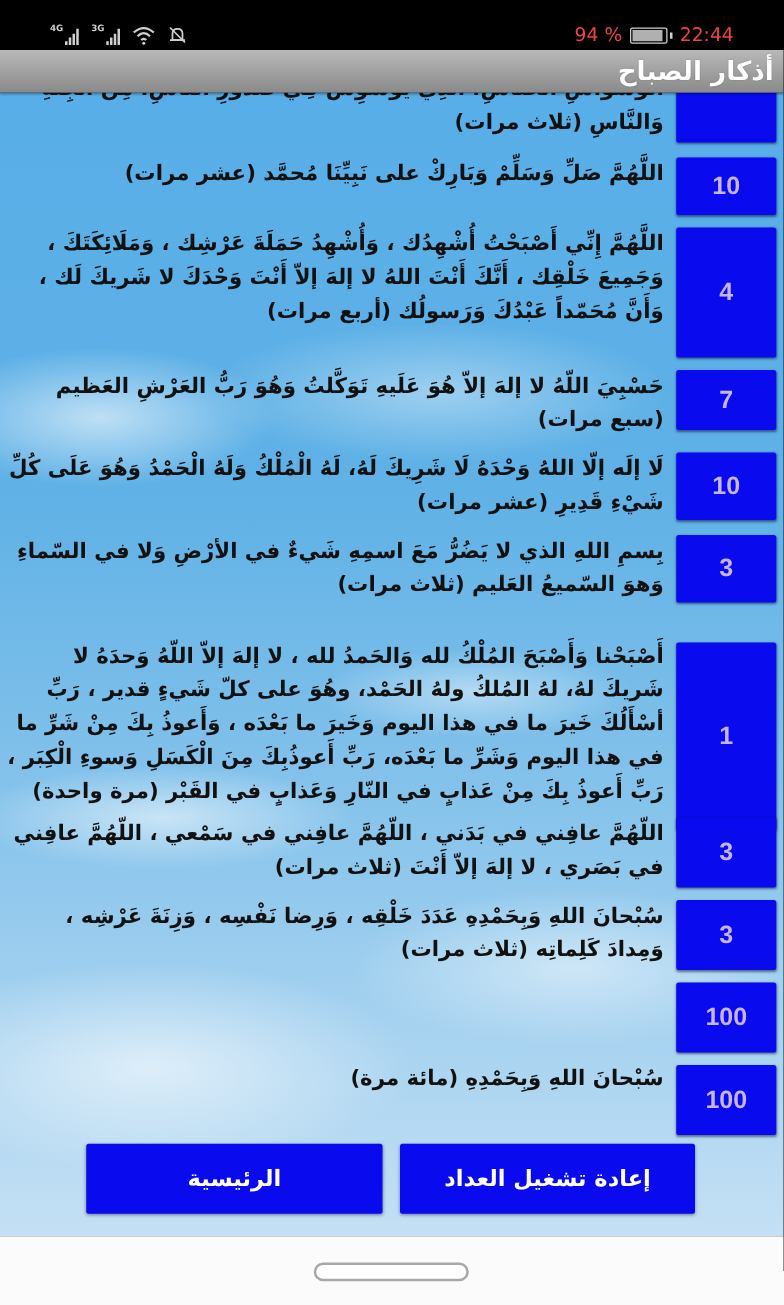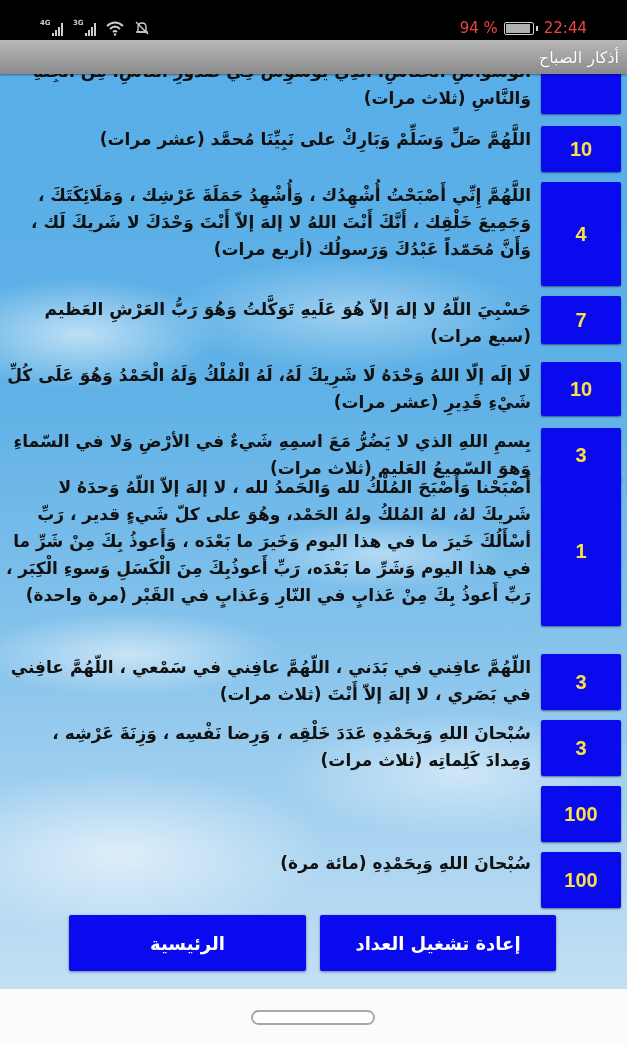--- a/index.html
+++ b/index.html
@@ -21,21 +21,21 @@
     .battery { width: 30px; height: 13px; border: 1.5px solid #cfcfcf; border-radius: 2px; padding: 1px; position: relative; margin-right: 4px; }
     .battery::after { content: ""; position: absolute; right: -5px; top: 3px; width: 2px; height: 5px; background: #cfcfcf; }
     .battery .fill { width: 94%; height: 100%; background: #b0b0b0; }
 
     .app-bar {
       position: absolute; left: 0; top: 40px; width: 627px; height: 34px;
       background: linear-gradient(#b8b8b8, #8a8a8a);
       direction: rtl; display: flex; align-items: center; padding-right: 8px;
       z-index: 3; box-shadow: 0 1px 2px rgba(0,0,0,0.4);
     }
-    .app-title { color: #fff; font-size: 16px; font-weight: normal; text-shadow: 0 0 1px rgba(0,0,0,0.3); }
+    .app-title { color: #fff; font-size: 21px; font-weight: bold; text-shadow: 0 0 1px rgba(0,0,0,0.3); }
 
     .content {
       position: absolute; left: 0; top: 74px; width: 627px; height: 915px;
       overflow: hidden;
       background:
         radial-gradient(ellipse 220px 60px at 130px 580px, rgba(255,255,255,0.55), transparent 70%),
         radial-gradient(ellipse 200px 80px at 80px 260px, rgba(255,255,255,0.6), transparent 70%),
         radial-gradient(ellipse 260px 90px at 460px 700px, rgba(255,255,255,0.5), transparent 70%),
         radial-gradient(ellipse 300px 120px at 120px 780px, rgba(255,255,255,0.6), transparent 70%),
         radial-gradient(ellipse 180px 50px at 380px 480px, rgba(255,255,255,0.45), transparent 70%),
@@ -43,21 +43,21 @@
         linear-gradient(180deg, #58aee8 0%, #5fb1e6 35%, #8ac5ec 65%, #c4e0f4 100%);
     }
     .list { position: absolute; left: 0; top: -14px; width: 627px; }
     .row {
       position: absolute; left: 0; width: 627px; direction: rtl;
     }
     .counter {
       position: absolute; right: 6px; width: 80px;
       background: #0a0aee; border-radius: 2px;
       box-shadow: 0 1px 2px rgba(0,0,40,0.5);
-      color: #fde047; font-weight: bold; font-size: 20px;
+      color: #c4b5fd; font-weight: bold; font-size: 20px;
       display: flex; align-items: center; justify-content: center;
       font-family: "Liberation Sans", sans-serif;
     }
     .zikr {
       position: absolute; right: 96px; width: 526px;
       color: #111; font-size: 17px; line-height: 27px; font-weight: bold;
       text-align: right; direction: rtl;
       font-family: "DejaVu Sans", sans-serif;
     }
 
@@ -152,21 +152,21 @@
     <div class="row" style="top:302px;height:58px;padding-left:48px;">
       <div class="zikr" style="top:0;">لَا إلَه إلّا اللهُ وَحْدَهُ لَا شَرِيكَ لَهُ، لَهُ الْمُلْكُ وَلَهُ الْحَمْدُ وَهُوَ عَلَى كُلِّ شَيْءِ قَدِيرِ (عشر مرات)</div>
       <div class="counter" style="top:0;height:54px;">10</div>
     </div>
 
     <div class="row" style="top:368px;height:58px;">
       <div class="zikr" style="top:0;">بِسمِ اللهِ الذي لا يَضُرُّ مَعَ اسمِهِ شَيءٌ في الأرْضِ وَلا في السّماءِ وَهوَ السّميعُ العَليم (ثلاث مرات)</div>
       <div class="counter" style="top:0;height:54px;">3</div>
     </div>
 
-    <div class="row" style="top:416px;height:160px;">
+    <div class="row" style="top:454px;height:160px;">
       <div class="zikr" style="top:-2px;">أَصْبَحْنا وَأَصْبَحَ المُلْكُ لله وَالحَمدُ لله ، لا إلهَ إلاّ اللّهُ وَحدَهُ لا شَريكَ لهُ، لهُ المُلكُ ولهُ الحَمْد، وهُوَ على كلّ شَيءٍ قدير ، رَبِّ أسْأَلُكَ خَيرَ ما في هذا اليوم وَخَيرَ ما بَعْدَه ، وَأَعوذُ بِكَ مِنْ شَرِّ ما في هذا اليوم وَشَرِّ ما بَعْدَه، رَبِّ أَعوذُبِكَ مِنَ الْكَسَلِ وَسوءِ الْكِبَر ، رَبِّ أَعوذُ بِكَ مِنْ عَذابٍ في النّارِ وَعَذابٍ في القَبْر (مرة واحدة)</div>
       <div class="counter" style="top:0;height:150px;">1</div>
     </div>
 
     <div class="row" style="top:594px;height:58px;">
       <div class="zikr" style="top:0;">اللّهُمَّ عافِني في بَدَني ، اللّهُمَّ عافِني في سَمْعي ، اللّهُمَّ عافِني في بَصَري ، لا إلهَ إلاّ أَنْتَ (ثلاث مرات)</div>
       <div class="counter" style="top:0;height:56px;">3</div>
     </div>
 
     <div class="row" style="top:660px;height:58px;">

